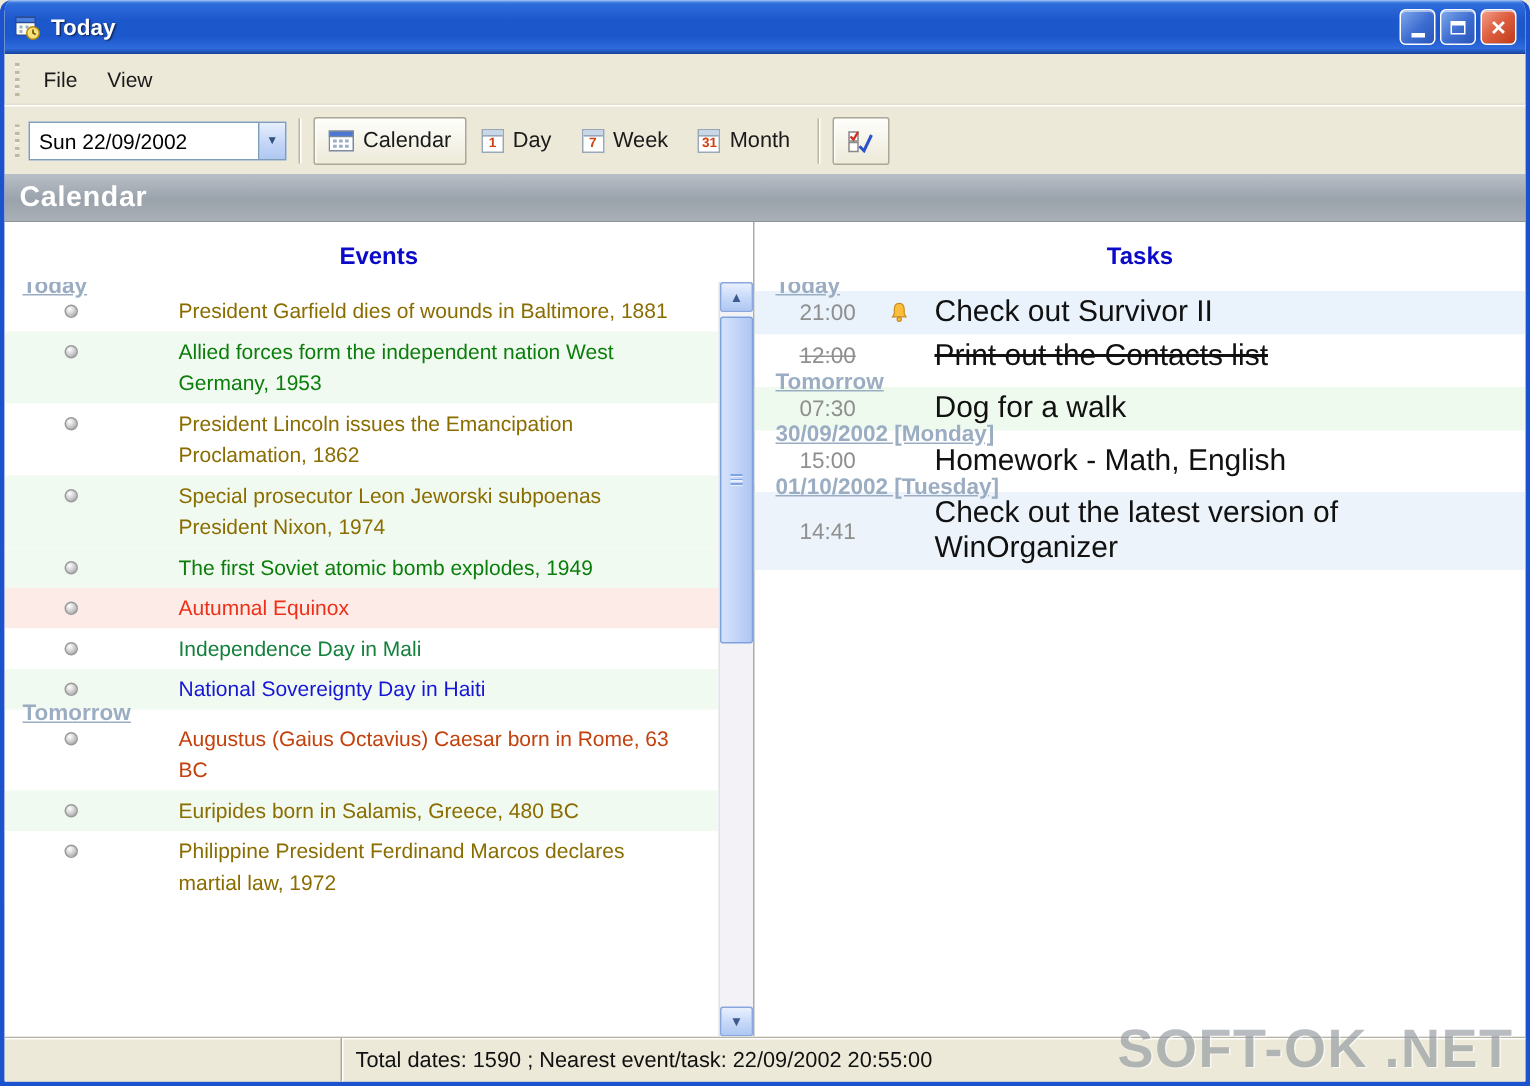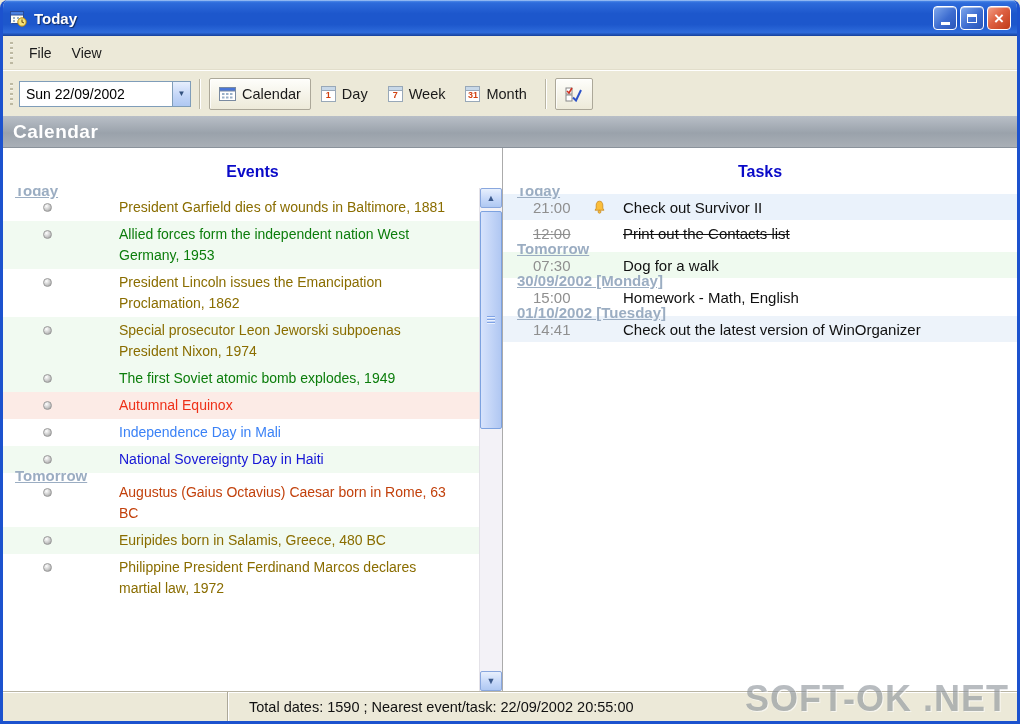--- a/index.html
+++ b/index.html
@@ -74,40 +74,40 @@
   .group-wrap{ line-height:0; } 
 
   .event-row{ display:flex; align-items:flex-start; padding:3px 4px 3px 40px; }
   .bullet{ flex:none; width:9px; height:9px; border-radius:50%; margin-top:6px;
     background:radial-gradient(circle at 35% 30%,#FFFFFF,#C9C9C9 55%,#8F8F8F); border:1px solid #9A9A9A; }
   .event-text{ margin-left:67px; max-width:330px; font-size:14px; line-height:21px; }
 
   .task-row{ display:flex; align-items:center; padding:3px 4px 3px 30px; min-height:26px; }
   .task-time{ flex:none; width:60px; font-size:15px; color:var(--time-text,#8f8f8f); }
   .bell-slot{ flex:none; width:30px; display:flex; align-items:center; }
-  .task-text{ font-size:15px; color:#111; }
+  .task-text{ font-size:20px; color:#111; }
   .done{ text-decoration:line-through; }
 
   
   .vscroll{ width:23px; flex:none; display:flex; flex-direction:column; background:#F3F2F7; border-left:1px solid #E4E2E8; }
   .sb-btn{ flex:none; height:20px; display:flex; align-items:center; justify-content:center;
     font-size:9px; color:#3C5A8C; border:1px solid #89A7DE; border-radius:2px;
     background:linear-gradient(180deg,#E8F0FD,#C3D6F8 60%,#AFC8F2); }
   .sb-track{ flex:1; position:relative; }
   .sb-thumb{ position:absolute; top:3px; left:0; right:0; height:218px;
     border:1px solid #7DA2E0; border-radius:2px;
     background:linear-gradient(90deg,#D7E3FC,#B0C7F2); display:flex; align-items:center; justify-content:center; }
   .sb-grip{ width:8px; height:8px;
     background:repeating-linear-gradient(180deg,#7FA3E6 0,#7FA3E6 1px,#EAF1FD 1px,#EAF1FD 2px,transparent 2px,transparent 3px); }
 
   
   .statusbar{ height:30px; flex:none; display:flex; align-items:center; background:#ECE9D8;
     border-top:1px solid #B8B4A4; box-shadow: inset 0 1px 0 #FFFFFF; }
   .sb-left{ width:225px; height:100%; border-right:1px solid #ACA899; box-shadow:1px 0 0 #fff; flex:none; }
-  .sb-text{ padding-left:21px; font-size:14.5px; color:#111; }
+  .sb-text{ padding-left:9px; font-size:14.5px; color:#111; }
 
   .watermark{ position:absolute; right:8px; bottom:1px; z-index:40; pointer-events:none;
     font-size:36px; font-weight:bold; letter-spacing:1px; color:#8d949b; opacity:.62;
     text-shadow:1px 1px 0 #ffffff; }
 </style>
 </head>
 <body>
 
 <div class="window">
 
@@ -217,21 +217,21 @@
             <div class="event-row" style="background: rgb(241, 250, 241);">
               <span class="bullet"></span>
               <span class="event-text" style="color: rgb(11, 125, 11);">The first Soviet atomic bomb explodes, 1949</span>
             </div>
             <div class="event-row" style="background: rgb(252, 235, 230);">
               <span class="bullet"></span>
               <span class="event-text" style="color: rgb(238, 48, 24);">Autumnal Equinox</span>
             </div>
             <div class="event-row" style="background: rgb(255, 255, 255);">
               <span class="bullet"></span>
-              <span class="event-text" style="color: #3b82f6;">Independence Day in Mali</span>
+              <span class="event-text" style="color: #15803d;">Independence Day in Mali</span>
             </div>
             <div class="event-row" style="background: rgb(241, 250, 241);">
               <span class="bullet"></span>
               <span class="event-text" style="color: rgb(22, 22, 214);">National Sovereignty Day in Haiti</span>
             </div>
             <div class="group-wrap"><span class="group-label">Tomorrow</span></div>
             <div class="event-row" style="background: rgb(255, 255, 255);">
               <span class="bullet"></span>
               <span class="event-text" style="color: #c2410c;">Augustus (Gaius Octavius) Caesar born in Rome, 63 BC</span>
             </div>

